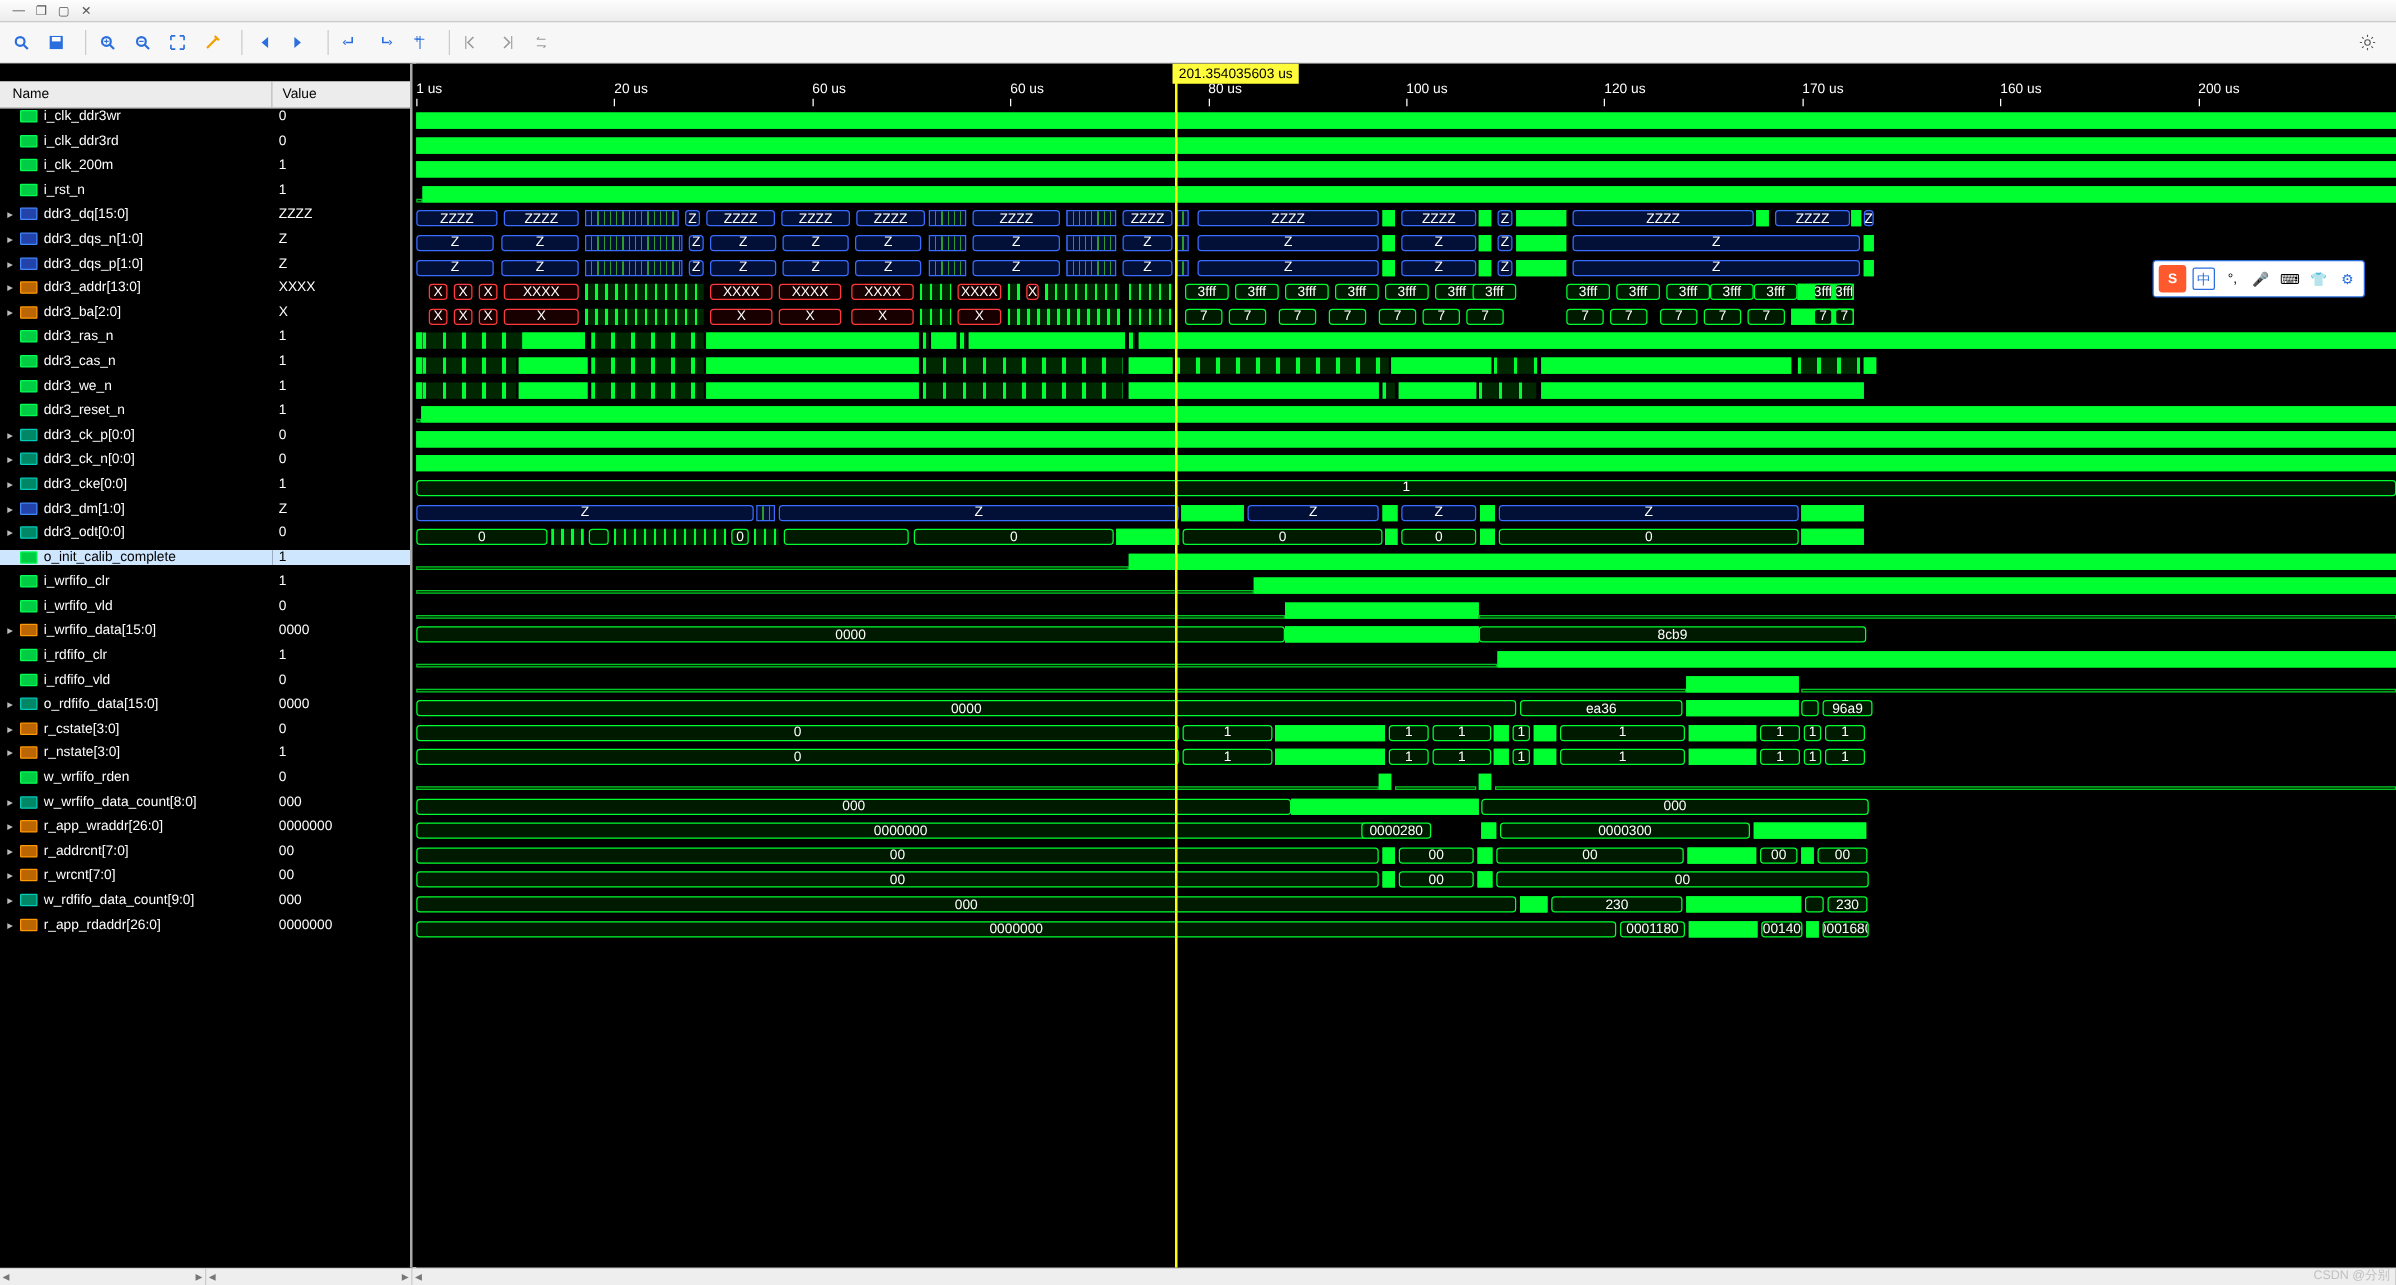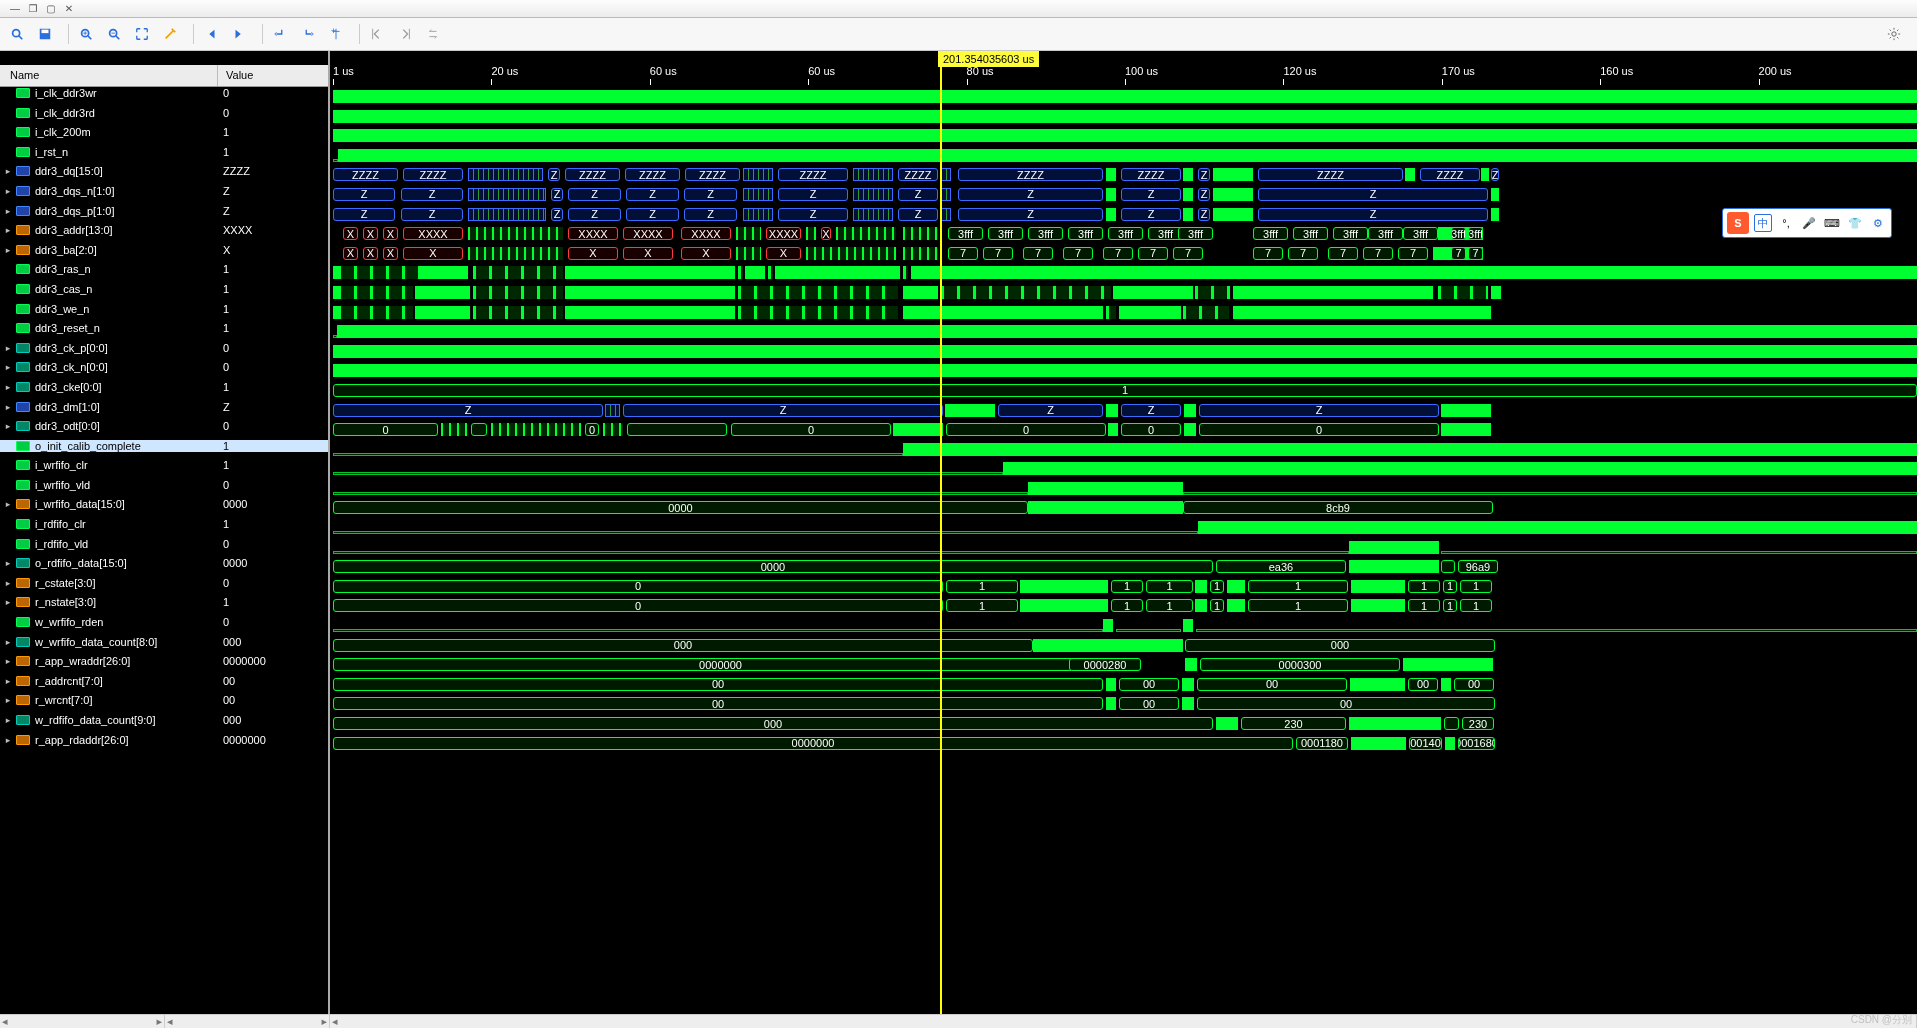--- a/index.html
+++ b/index.html
@@ -1012,21 +1012,21 @@
           </div>
           <div class="seg hi" style="left:700px;width:150px"></div>
           <div class="seg bus" style="left:852px;width:310px">
             <span>000</span>
           </div>
         </div>
         <div class="lane">
           <div class="seg bus" style="left:0px;width:775px">
             <span>0000000</span>
           </div>
-          <div class="seg bus" style="left:736px;width:72px">
+          <div class="seg bus" style="left:756px;width:56px">
             <span>0000280</span>
           </div>
           <div class="seg hi" style="left:852px;width:12px"></div>
           <div class="seg bus" style="left:867px;width:200px">
             <span>0000300</span>
           </div>
           <div class="seg hi" style="left:1070px;width:90px"></div>
         </div>
         <div class="lane">
           <div class="seg bus" style="left:0px;width:770px">

